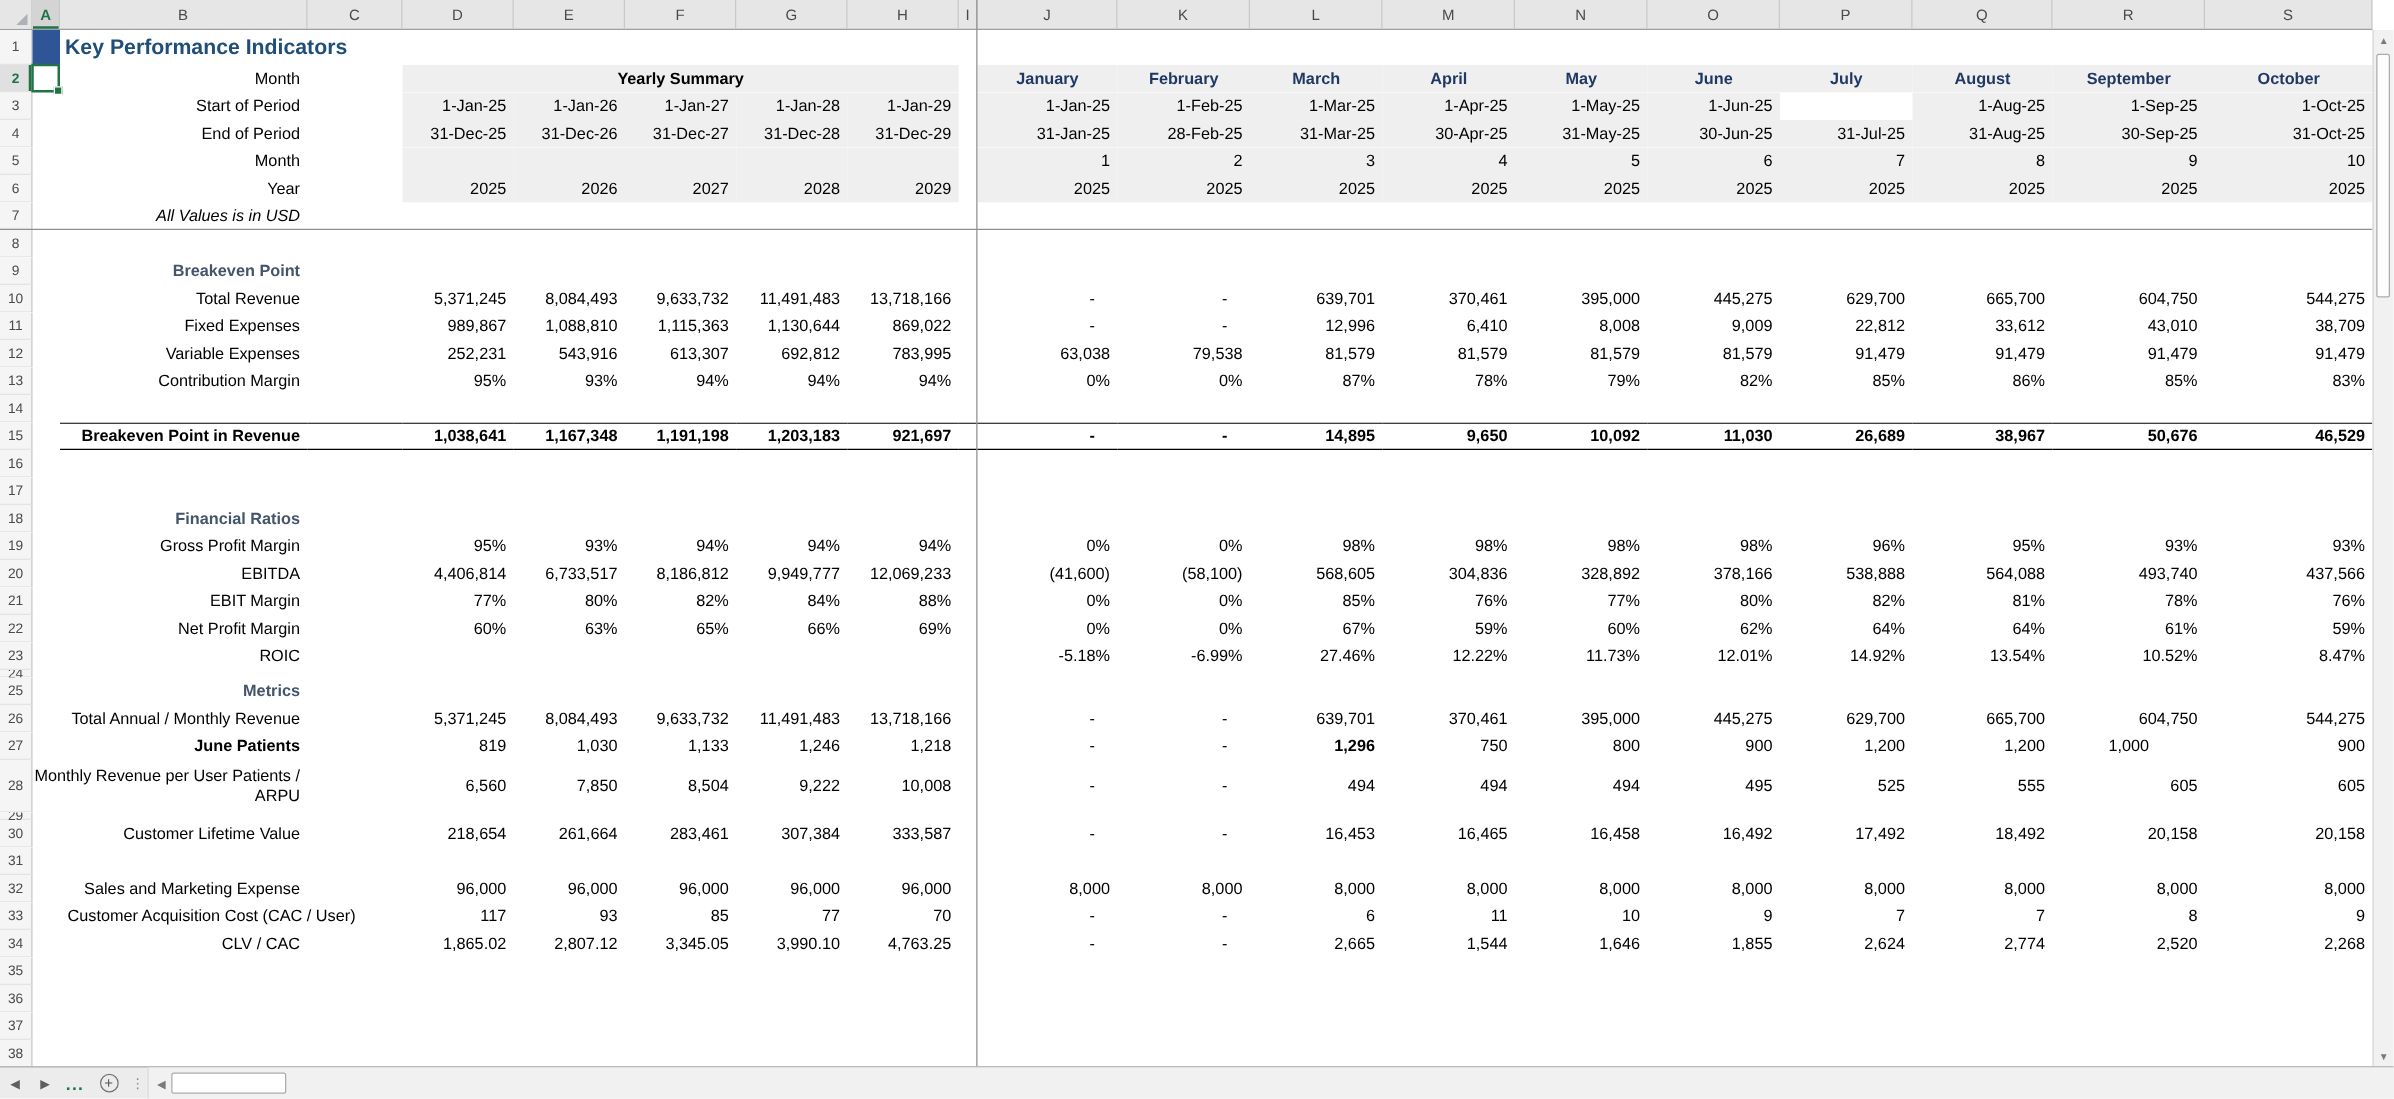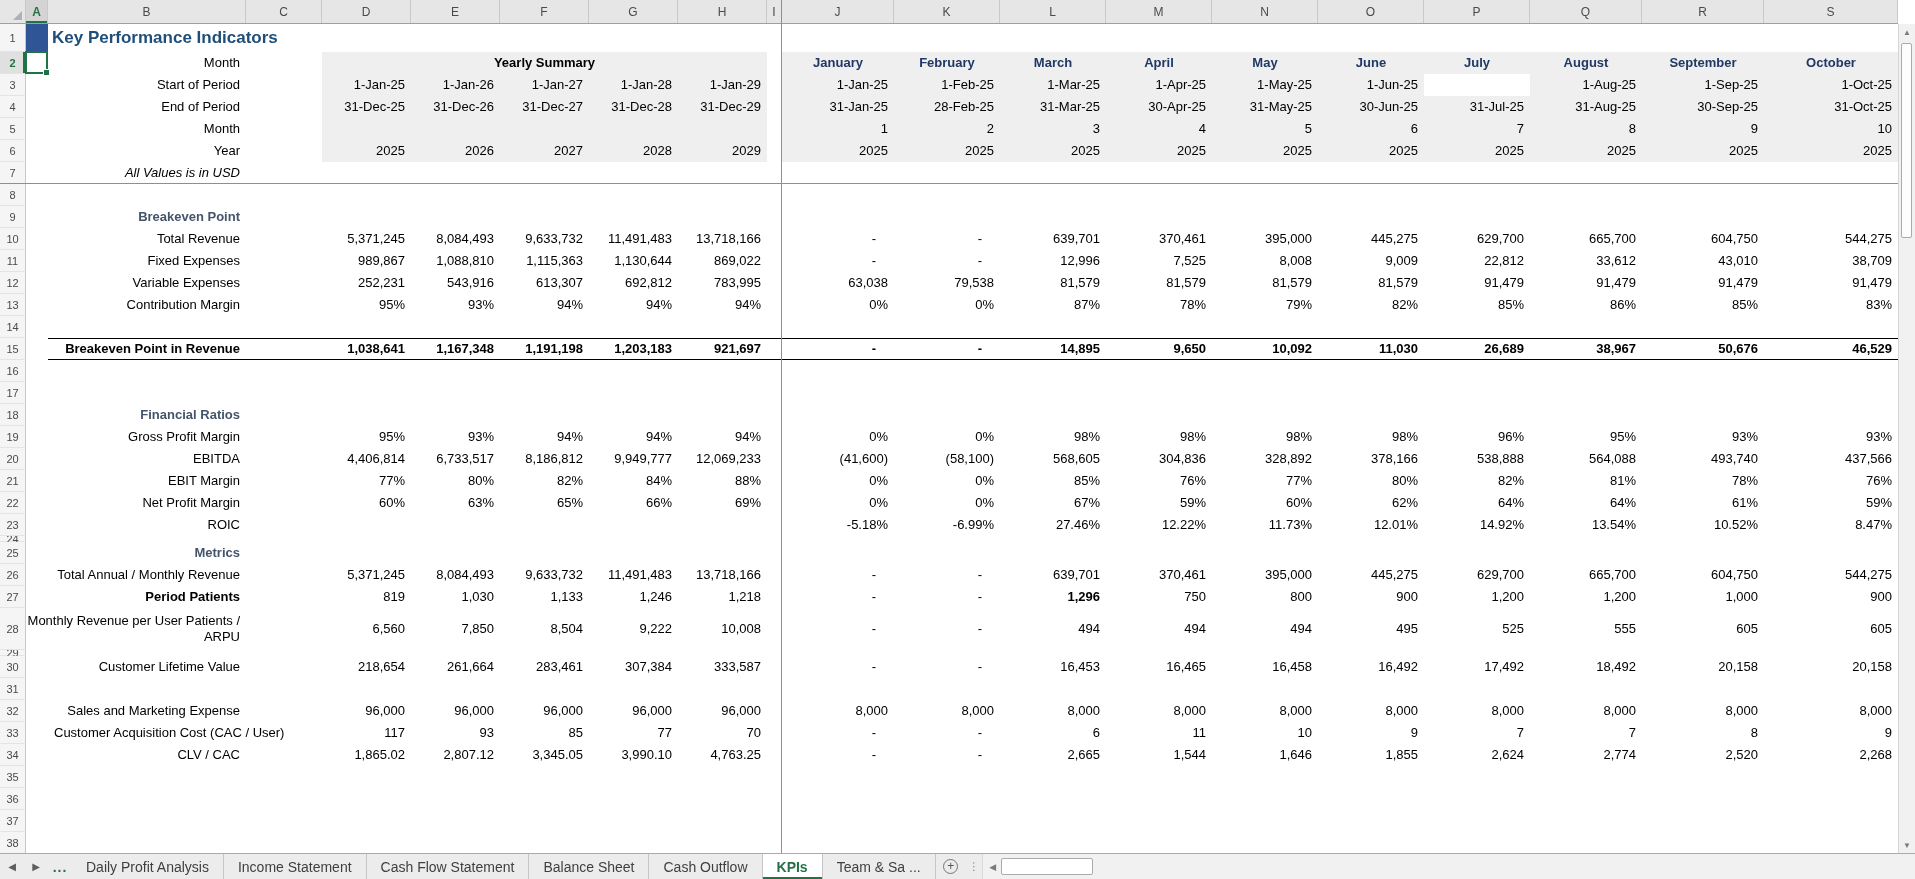--- a/index.html
+++ b/index.html
@@ -261,21 +261,21 @@
         <div class="cell" style="width: 76px;"></div>
         <div class="cell" style="width: 89px;">989,867</div>
         <div class="cell" style="width: 89px;">1,088,810</div>
         <div class="cell" style="width: 89px;">1,115,363</div>
         <div class="cell" style="width: 89px;">1,130,644</div>
         <div class="cell" style="width: 89px;">869,022</div>
         <div class="cell" style="width: 15px;"></div>
         <div class="cell dash" style="width: 112px;">-</div>
         <div class="cell dash" style="width: 106px;">-</div>
         <div class="cell" style="width: 106px;">12,996</div>
-        <div class="cell" style="width: 106px;">7,525</div>
+        <div class="cell" style="width: 106px;">6,410</div>
         <div class="cell" style="width: 106px;">8,008</div>
         <div class="cell" style="width: 106px;">9,009</div>
         <div class="cell" style="width: 106px;">22,812</div>
         <div class="cell" style="width: 112px;">33,612</div>
         <div class="cell" style="width: 122px;">43,010</div>
         <div class="cell" style="width: 134px;">38,709</div>
       </div>
       <div class="row" style="height: 22px;">
         <div class="gut">12</div>
         <div class="cell" style="width: 22px;"></div>
@@ -492,37 +492,37 @@
         <div class="cell" style="width: 106px;">395,000</div>
         <div class="cell" style="width: 106px;">445,275</div>
         <div class="cell" style="width: 106px;">629,700</div>
         <div class="cell" style="width: 112px;">665,700</div>
         <div class="cell" style="width: 122px;">604,750</div>
         <div class="cell" style="width: 134px;">544,275</div>
       </div>
       <div class="row" style="height: 22px;">
         <div class="gut">27</div>
         <div class="cell" style="width: 22px;"></div>
-        <div class="cell label bold" style="width: 198px;">Period Patients</div>
+        <div class="cell label bold" style="width: 198px;">June Patients</div>
         <div class="cell" style="width: 76px;"></div>
         <div class="cell" style="width: 89px;">819</div>
         <div class="cell" style="width: 89px;">1,030</div>
         <div class="cell" style="width: 89px;">1,133</div>
         <div class="cell" style="width: 89px;">1,246</div>
         <div class="cell" style="width: 89px;">1,218</div>
         <div class="cell" style="width: 15px;"></div>
         <div class="cell dash" style="width: 112px;">-</div>
         <div class="cell dash" style="width: 106px;">-</div>
         <div class="cell" style="width: 106px; font-weight: bold;">1,296</div>
         <div class="cell" style="width: 106px;">750</div>
         <div class="cell" style="width: 106px;">800</div>
         <div class="cell" style="width: 106px;">900</div>
         <div class="cell" style="width: 106px;">1,200</div>
         <div class="cell" style="width: 112px;">1,200</div>
-        <div class="cell" style="width: 122px;">1,000</div>
+        <div class="cell" style="width: 122px; text-align: center;">1,000</div>
         <div class="cell" style="width: 134px;">900</div>
       </div>
       <div class="row tall" style="height: 42px;">
         <div class="gut">28</div>
         <div class="cell" style="width: 22px;"></div>
         <div class="cell label wraplab" style="width: 198px;">
           <div class="wl">Monthly Revenue per User  Patients /</div>
           <div class="wl">ARPU</div>
         </div>
         <div class="cell" style="width: 76px;"></div>
@@ -658,29 +658,20 @@
   <div class="vscroll">
     <div class="vbtn">▲</div>
     <div class="vthumb"></div>
     <div class="vbtn vbtn-bottom">▼</div>
   </div>
 
   <div class="tabbar">
     <div class="tnav">◀</div>
     <div class="tnav">▶</div>
     <div class="tellip">...</div>
-    <div class="tabs" id="tabs">
-        <div class="tab">Daily Profit Analysis</div>
-        <div class="tab">Income Statement</div>
-        <div class="tab">Cash Flow Statement</div>
-        <div class="tab">Balance Sheet</div>
-        <div class="tab">Cash Outflow</div>
-        <div class="tab active">KPIs</div>
-        <div class="tab">Team &amp; Sa ...</div>
-      </div>
     <div class="addbtn">
       <span class="addcirc">+</span>
     </div>
     <div class="splitter">⋮</div>
     <div class="hscroll">
       <div class="hsbtn">◀</div>
       <div class="hthumb"></div>
     </div>
   </div>
 </div>

